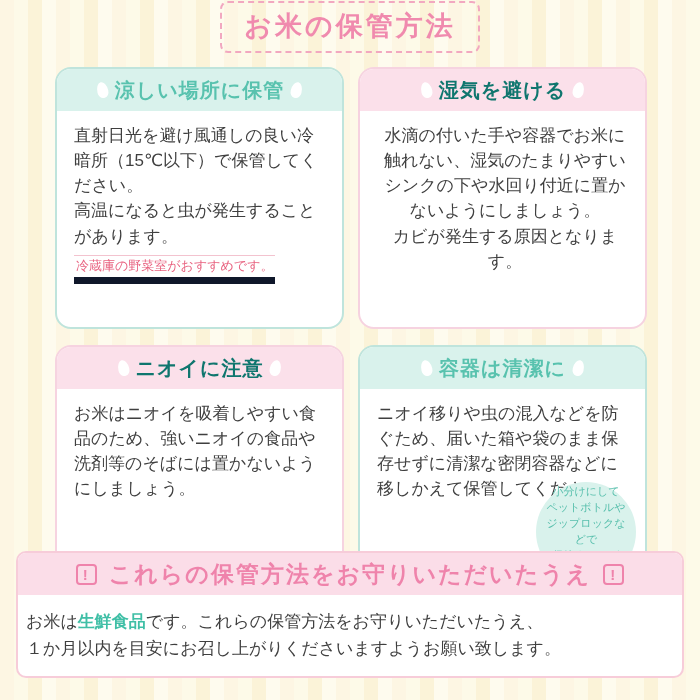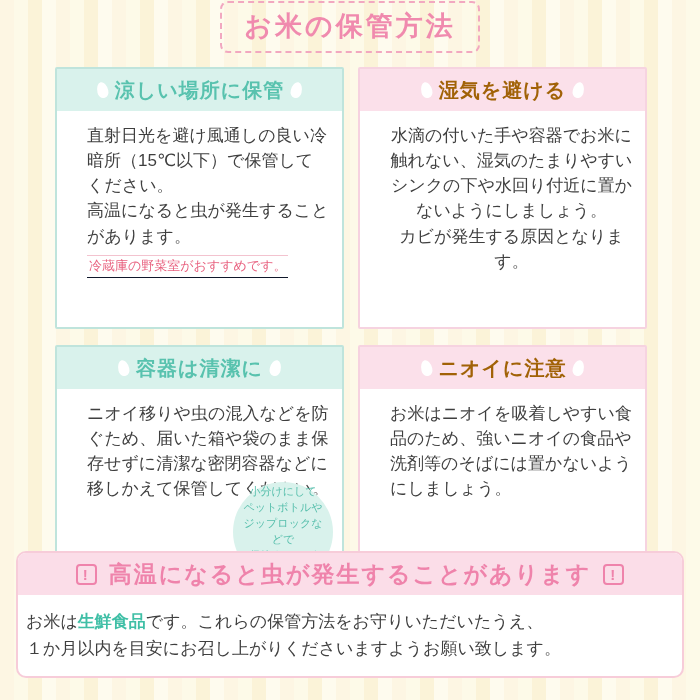--- a/index.html
+++ b/index.html
@@ -50,21 +50,21 @@
     position: absolute;
     top: 67px;
     left: 55px;
     width: 592px;
     display: flex;
     flex-wrap: wrap;
     gap: 16px 14px;
   }
   .card {
     width: 289px;
-    border-radius: 2px;
+    border-radius: 16px;
     overflow: hidden;
     background: #ffffff;
     box-sizing: border-box;
     border: 2px solid #cfe9e4;
   }
   .card.green { border-color: #bfe4dc; }
   .card.pink  { border-color: #f6d3e0; }
 
   .card-head {
     height: 42px;
@@ -75,49 +75,49 @@
     font-size: 20px;
     font-weight: bold;
     letter-spacing: 1px;
   }
   .green .card-head {
     background: #d9f2ec;
     color: #58c2ae;
   }
   .pink .card-head {
     background: #fbe0ea;
-    color: #a16207;
+    color: #0f766e;
   }
   .grain {
     display: inline-block;
     width: 11px;
     height: 16px;
     border-radius: 50% 50% 45% 45% / 60% 60% 40% 40%;
     background: #ffffff;
     transform: rotate(-14deg);
     flex: none;
   }
   .grain.r { transform: rotate(14deg); }
 
   .card-body {
-    padding: 12px 12px 11px 30px;
+    padding: 12px 12px 11px 17px;
     font-size: 17px;
     line-height: 1.48;
     color: #3f3f3f;
     position: relative;
   }
   .card-body p { margin: 0; }
 
   .note {
     display: inline-block;
     margin-top: 6px;
     font-size: 13px;
     color: #e8617f;
     border-top: 1px solid #f3c3cf;
-    border-bottom: 1px solid #0f172a;
+    border-bottom: 7px solid #0f172a;
     padding: 2px 2px;
     line-height: 1.3;
   }
 
   .c1 .card-body { min-height: 193px; }
   .c2 .card-body { min-height: 193px; text-align: center; }
   .c3 .card-body { min-height: 178px; }
   .c4 .card-body { min-height: 178px; }
 
   
@@ -217,55 +217,55 @@
         <span class="grain"></span>
         <span>湿気を避ける</span>
         <span class="grain r"></span>
       </div>
       <div class="card-body">
         <p style="white-space:pre-line">水滴の付いた手や容器でお米に触れない、湿気のたまりやすいシンクの下や水回り付近に置かないようにしましょう。
 カビが発生する原因となります。</p>
       </div>
     </div>
 
+    <div class="card pink c3">
+      <div class="card-head">
+        <span class="grain"></span>
+        <span>ニオイに注意</span>
+        <span class="grain r"></span>
+      </div>
+      <div class="card-body">
+        <p style="white-space:pre-line">お米はニオイを吸着しやすい食品のため、強いニオイの食品や洗剤等のそばには置かないようにしましょう。</p>
+      </div>
+    </div>
+
     <div class="card green c4">
       <div class="card-head">
         <span class="grain"></span>
         <span>容器は清潔に</span>
         <span class="grain r"></span>
       </div>
       <div class="card-body">
         <p style="white-space:pre-line">ニオイ移りや虫の混入などを防ぐため、届いた箱や袋のまま保存せずに清潔な密閉容器などに移しかえて保管してください。</p>
         <div class="bubble">
           <span style="white-space:pre-line">小分けにして
 ペットボトルや
 ジップロックなどで
 保管するのが
 おすすめ</span>
         </div>
       </div>
     </div>
 
-    <div class="card pink c3">
-      <div class="card-head">
-        <span class="grain"></span>
-        <span>ニオイに注意</span>
-        <span class="grain r"></span>
-      </div>
-      <div class="card-body">
-        <p style="white-space:pre-line">お米はニオイを吸着しやすい食品のため、強いニオイの食品や洗剤等のそばには置かないようにしましょう。</p>
-      </div>
-    </div>
-
   </div>
 
   <div class="footer">
     <div class="footer-head">
       <span class="excl">!</span>
-      <span>高温になると虫が発生することがあります</span>
+      <span>これらの保管方法をお守りいただいたうえ</span>
       <span class="excl">!</span>
     </div>
     <div class="footer-body">
       <span>お米は</span><span class="hl">生鮮食品</span><span style="white-space:pre-line">です。これらの保管方法をお守りいただいたうえ、
 １か月以内を目安にお召し上がりくださいますようお願い致します。</span>
     </div>
   </div>
 
 </div>
 

